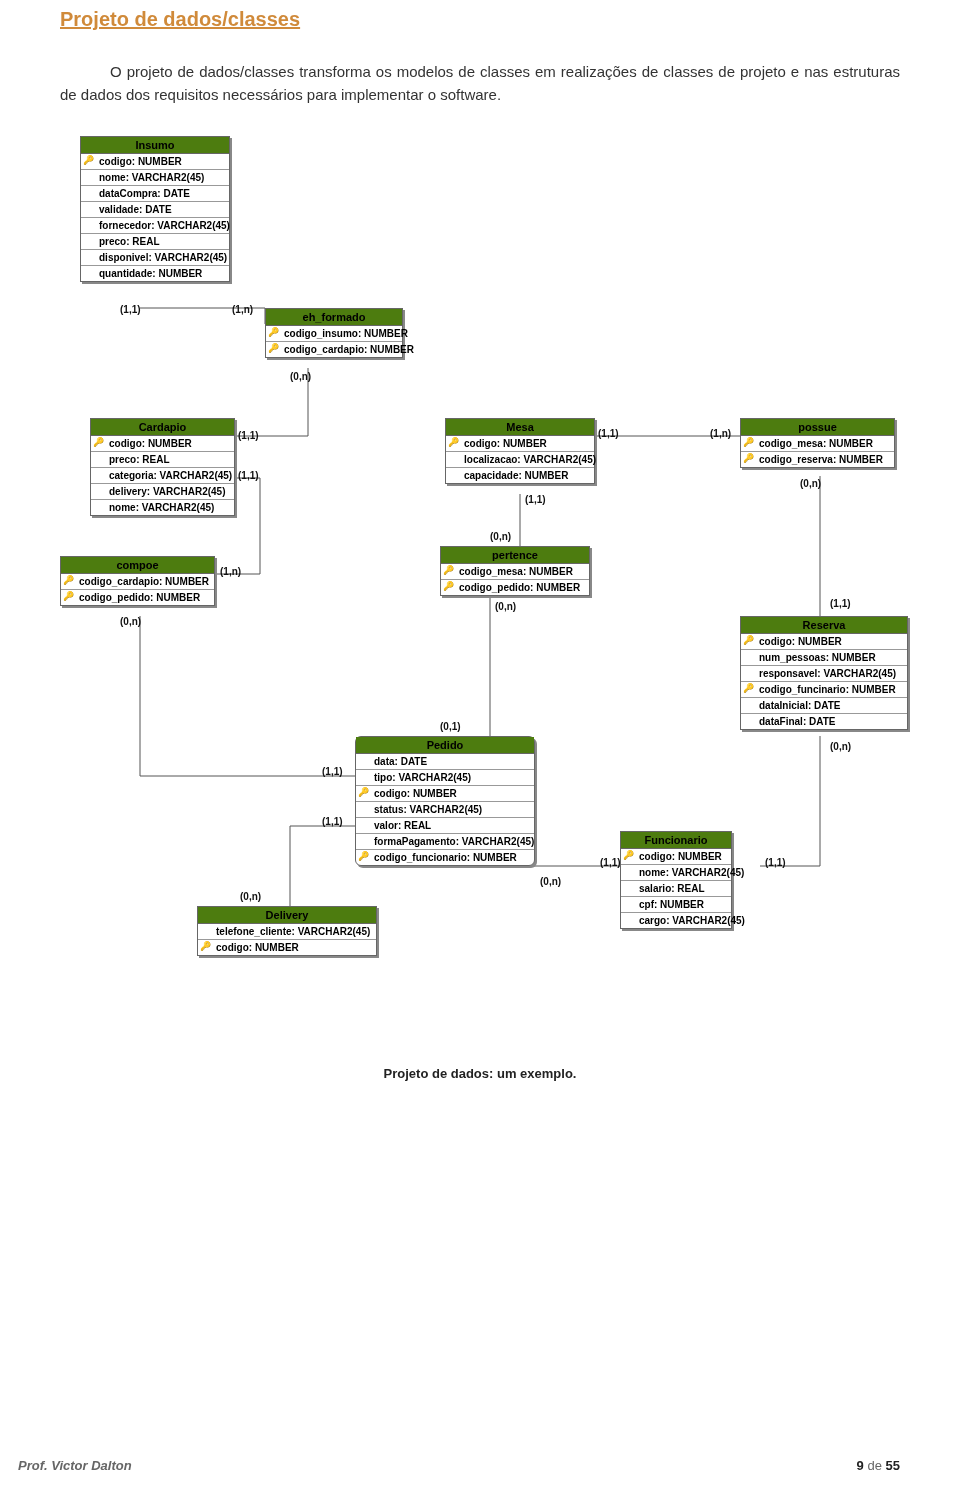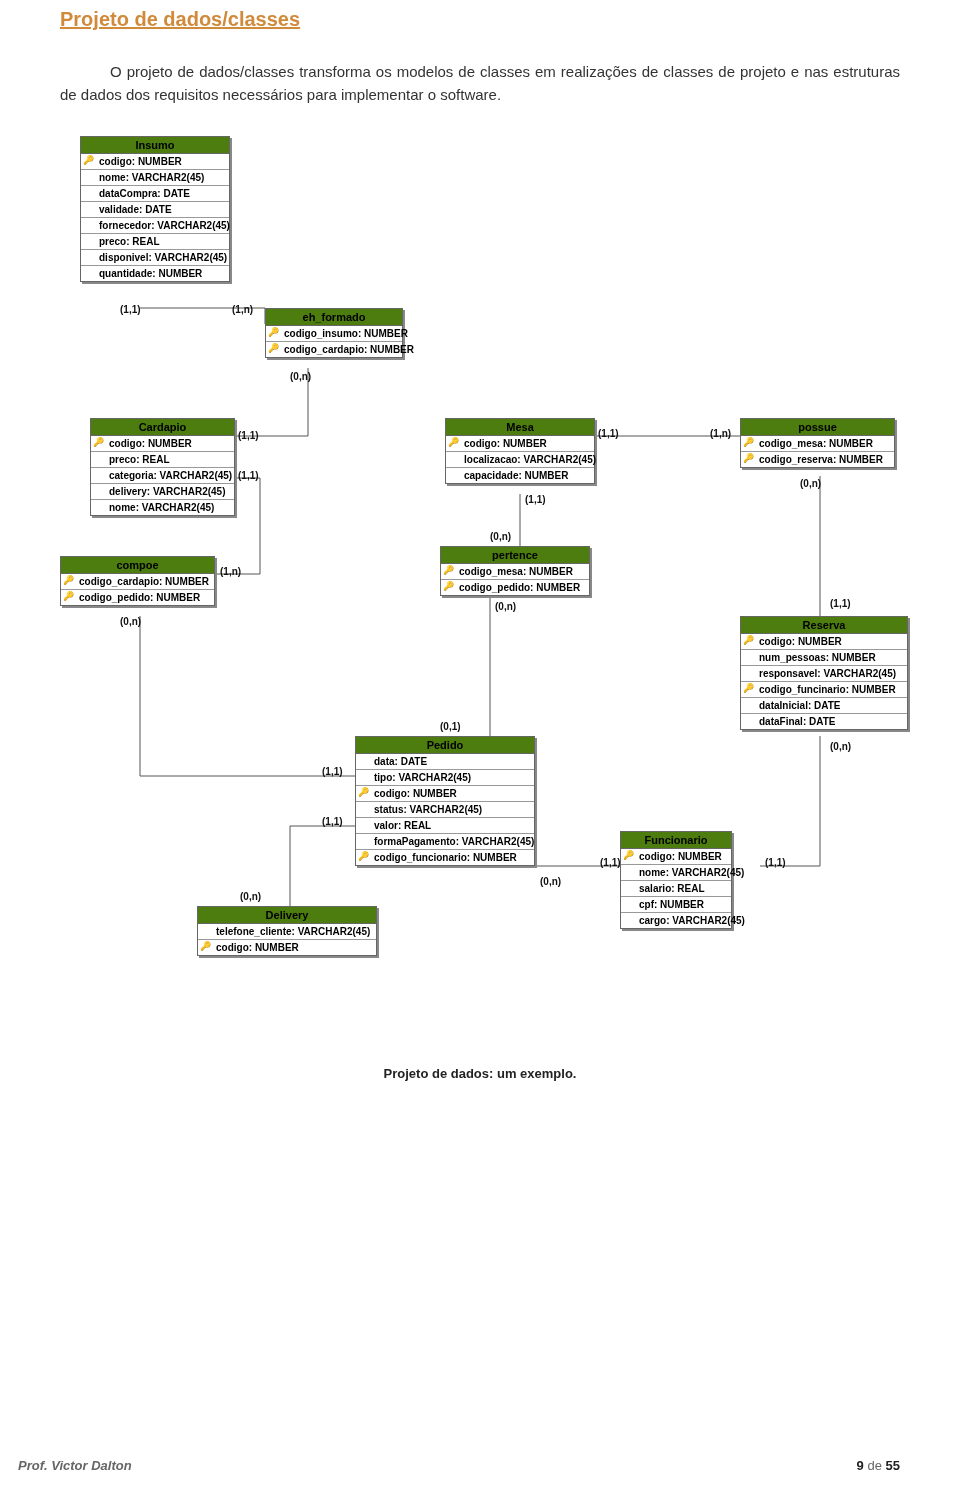--- a/index.html
+++ b/index.html
@@ -229,21 +229,21 @@
           <div class="row">num_pessoas: NUMBER</div>
           <div class="row">responsavel: VARCHAR2(45)</div>
           <div class="row key">codigo_funcinario: NUMBER</div>
           <div class="row">dataInicial: DATE</div>
           <div class="row">dataFinal: DATE</div>
         </div>
     </div>
     <div class="card" style="left:770px; top:462px;">(1,1)</div>
     <div class="card" style="left:770px; top:605px;">(0,n)</div>
 
-    <div class="entity" style="left:295px; top:600px; width:180px;">
+    <div class="entity" style="left:295px; top:600px; width:180px;border-radius:6px;">
       <div class="eh">Pedido</div>
       <div class="rows">
           <div class="row">data: DATE</div>
           <div class="row">tipo: VARCHAR2(45)</div>
           <div class="row key">codigo: NUMBER</div>
           <div class="row">status: VARCHAR2(45)</div>
           <div class="row">valor: REAL</div>
           <div class="row">formaPagamento: VARCHAR2(45)</div>
           <div class="row key">codigo_funcionario: NUMBER</div>
         </div>

